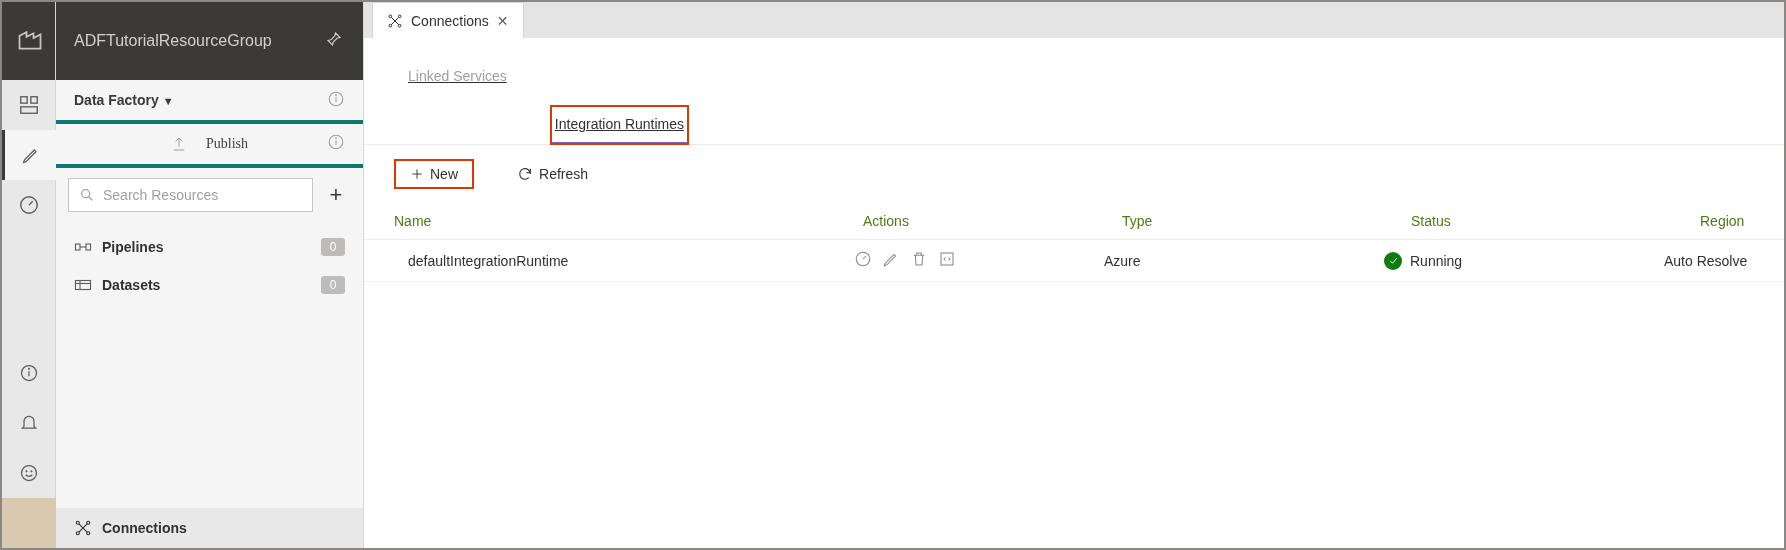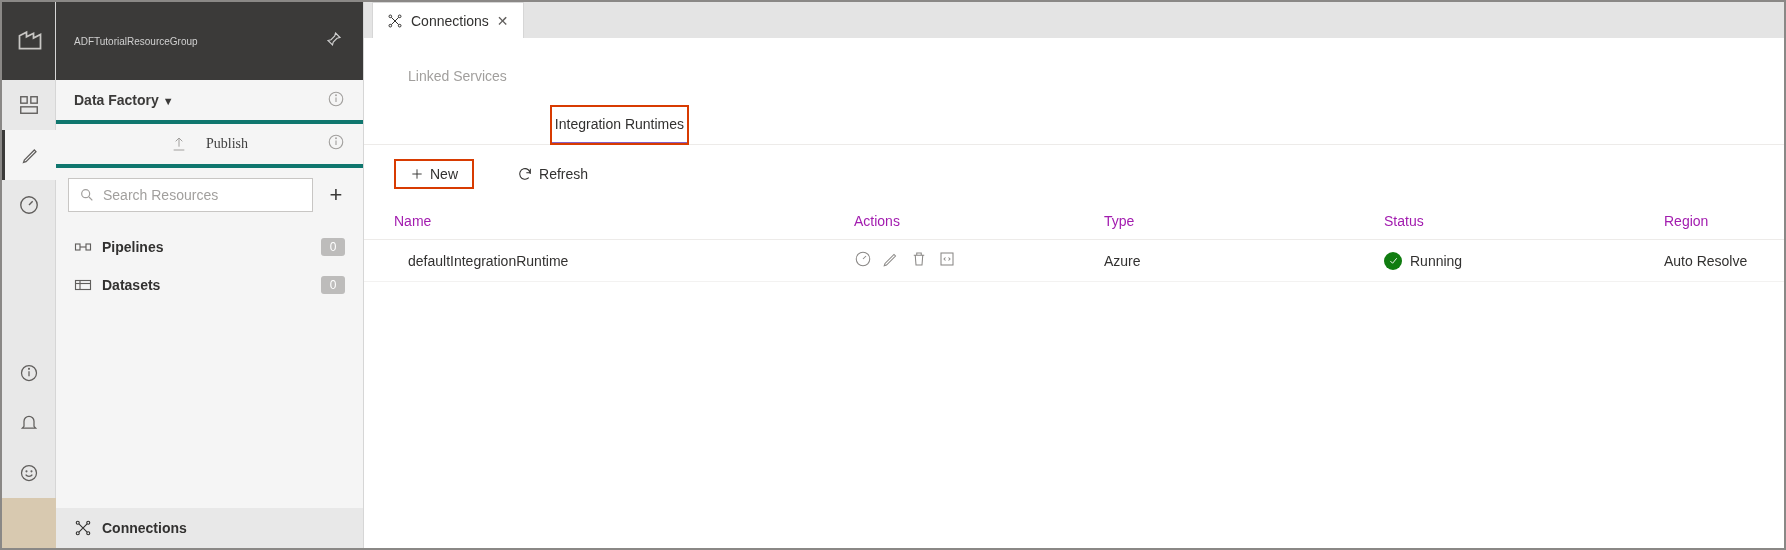--- a/index.html
+++ b/index.html
@@ -43,21 +43,21 @@
     }
     .sb-head {
       height: 78px;
       background: #3b3a39;
       color: #fff;
       display: flex; align-items: center;
       padding: 0 18px;
       position: relative;
     }
     .sb-head-text { display: flex; flex-direction: column; line-height: 1.3; }
-    .rg-name { font-size: 10px; color: #d0d0d0; }
+    .rg-name { font-size: 16px; color: #d0d0d0; }
     .factory-name { font-size: 17px; font-weight: 400; }
     .pin { position: absolute; right: 20px; top: 28px; color: #d0d0d0; }
 
     .sb-row {
       height: 44px;
       display: flex; align-items: center; justify-content: space-between;
       padding: 0 18px;
       font-size: 14px; color: #3b3a39;
       border-bottom: 4px solid #0f766e;
     }
@@ -137,20 +137,21 @@
     .content {
       flex: 1;
       background: #fff;
       display: flex; flex-direction: column;
       overflow: hidden;
     }
     .subtabs {
       display: flex; gap: 40px;
       padding: 20px 40px 0 40px;
       border-bottom: 1px solid #edebe9;
+      text-decoration: underline;
     }
     .subtab {
       padding: 10px 4px;
       font-size: 14px; color: #a19f9d;
       cursor: pointer;
       border-bottom: 2px solid transparent;
     }
     .subtab.active {
       color: #323130;
       border-bottom: 2px solid #8661c5;
@@ -175,21 +176,21 @@
     .tb-btn.new { border: 2px solid #d83b01; }
     .tb-btn svg { stroke: #323130; fill: none; stroke-width: 1.6; }
 
     .grid-head, .grid-row {
       display: grid;
       grid-template-columns: 460px 250px 280px 280px auto;
       padding: 10px 30px;
       align-items: center;
       font-size: 14px;
     }
-    .grid-head { color: #a21caf; border-bottom: 1px solid #edebe9; }
+    .grid-head { color: #4d7c0f; border-bottom: 1px solid #edebe9; gap: 9px; }
     .grid-row { color: #323130; border-bottom: 1px solid #f3f2f1; }
     .grid-row .name { padding-left: 14px; }
     .actions-cell { display: flex; gap: 10px; color: #605e5c; }
     .actions-cell svg { stroke: #8a8886; fill: none; stroke-width: 1.4; }
     .status-cell { display: flex; align-items: center; gap: 8px; }
     .status-dot { width: 18px; height: 18px; background: #107c10; border-radius: 50%; display:flex;align-items:center;justify-content:center; }
     .status-dot svg { stroke:#fff; stroke-width:2; fill:none; }
 
   </style>
 </head>

